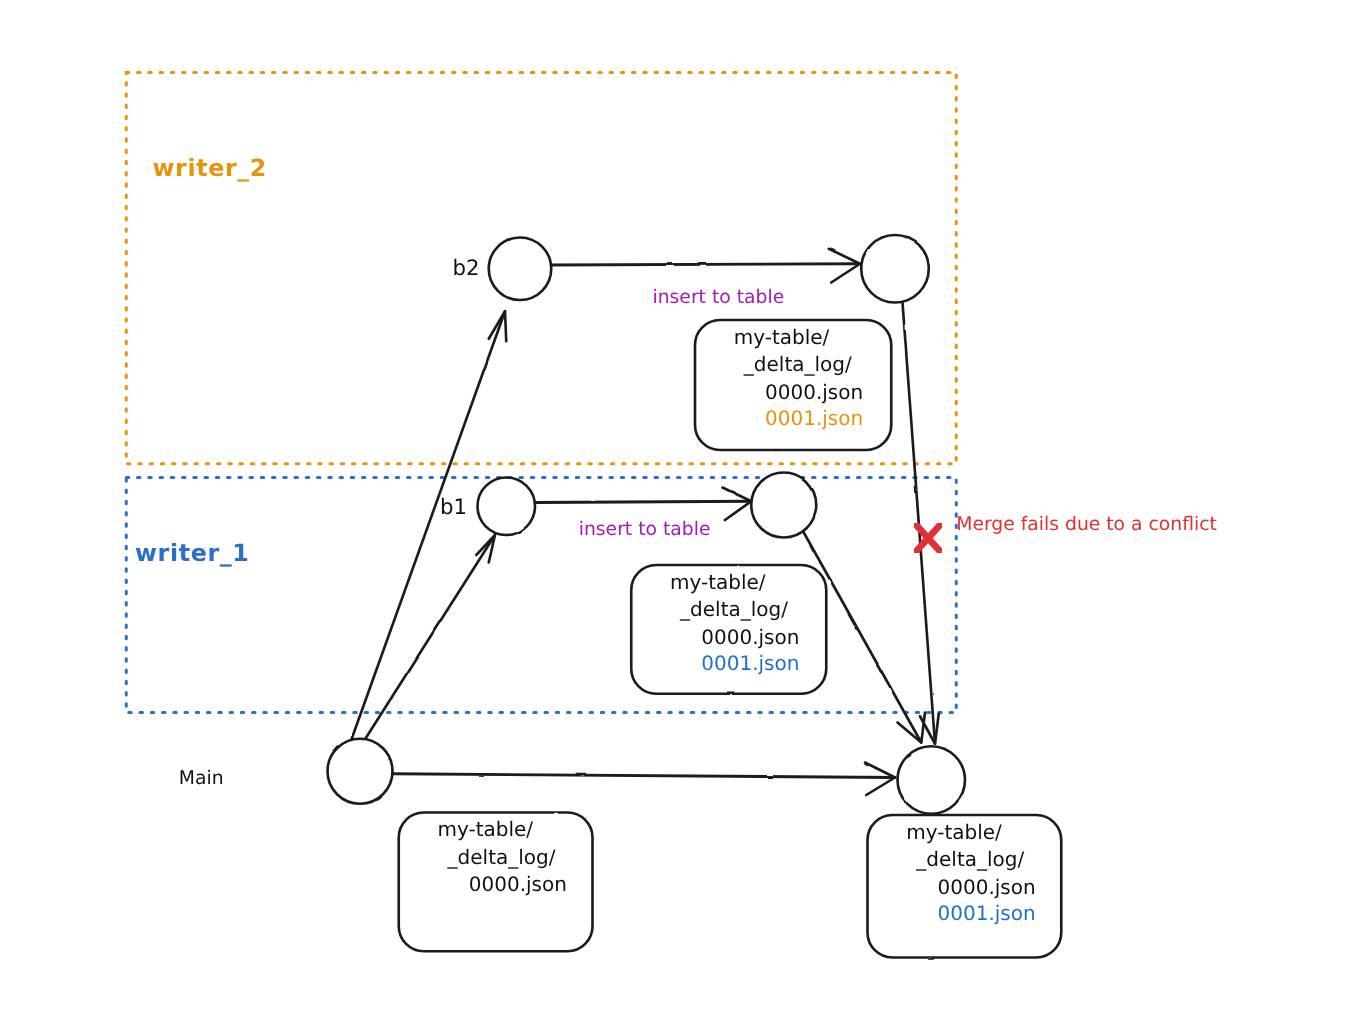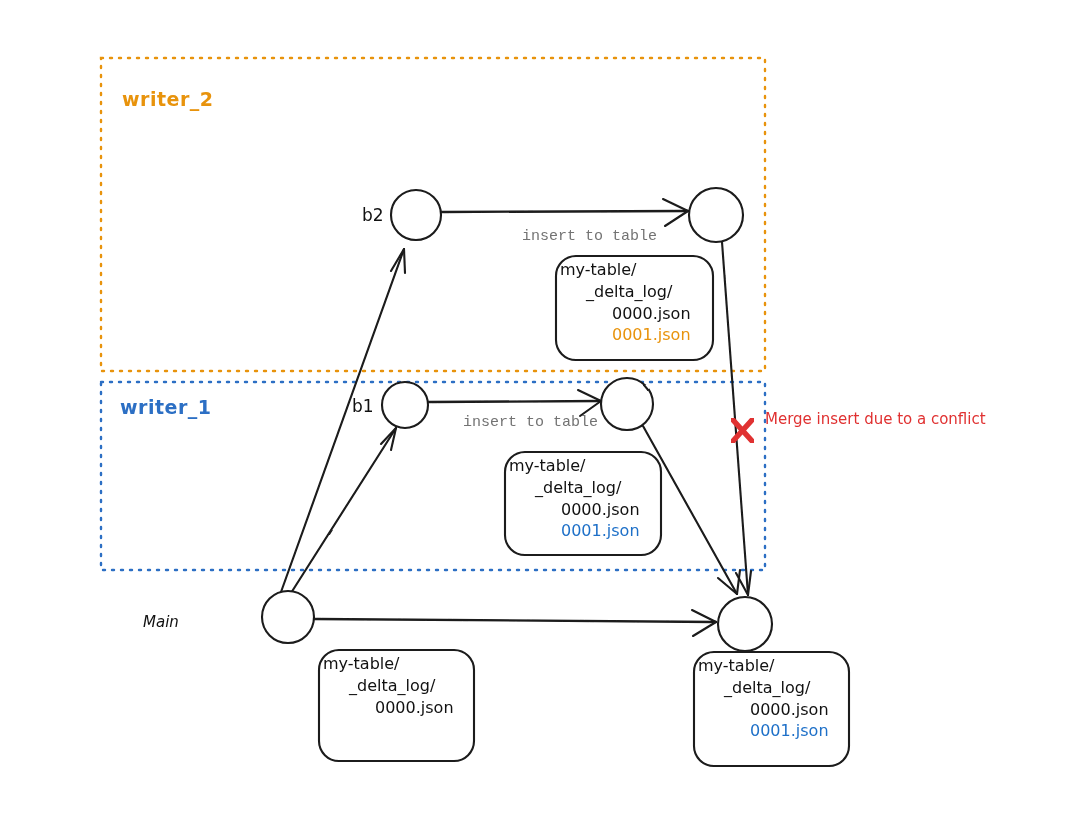--- a/index.html
+++ b/index.html
@@ -28,56 +28,56 @@
   .hand-text {
     position: absolute;
     font-family: "DejaVu Sans", sans-serif;
     white-space: pre;
     color: #1a1a1a;
   }
   .lane-label {
     font-size: 19px;
     font-weight: 600;
     letter-spacing: 0.5px;
+    margin-top: 36px;
   }
   .lane-label.writer2 { color: #E8930C; }
   .lane-label.writer1 { color: #2C6FC4; }
   .node-label {
     font-size: 17px;
     font-weight: 400;
     color: #111111;
   }
   .main-label {
     font-size: 15px;
     color: #111111;
-    font-style: italic;
   }
   .edge-label {
     font-size: 15px;
-    color: #737373;
-    font-family: Liberation Mono, monospace;
+    color: #a21caf;
   }
   .conflict-label {
     font-size: 15px;
     color: #E03131;
   }
   .file-line {
     font-size: 16px;
     color: #111111;
     line-height: 1.05;
   }
   .file-line.indent1 { padding-left: 26px; }
   .file-line.indent2 { padding-left: 52px; }
   .file-line.orange { color: #E8930C; }
   .file-line.blue   { color: #1E70C8; }
   .file-box-text {
     position: absolute;
     display: flex;
     flex-direction: column;
     gap: 5px;
+    align-items: center;
   }
 </style>
 </head>
 <body>
 
 <div id="canvas">
 
   <svg id="svg-layer" viewBox="0 0 1076 819">
     <defs>
       <filter id="rough" x="-5%" y="-5%" width="110%" height="110%">
@@ -139,33 +139,33 @@
     </g>
 
     <g stroke="#E03131" stroke-width="5.5" stroke-linecap="round" filter="url(#rough2)">
       <path d="M 733 420 L 752 441"></path>
       <path d="M 752 420 L 733 441"></path>
     </g>
   </svg>
 
   <div class="hand-text lane-label writer2" style="left:122px; top:88px;">writer_2</div>
 
-  <div class="hand-text lane-label writer1" style="left:120px; top:396px;">writer_1</div>
+  <div class="hand-text lane-label writer1" style="left:108px; top:396px;">writer_1</div>
 
   <div class="hand-text node-label" style="left:362px; top:205px;">b2</div>
 
   <div class="hand-text node-label" style="left:352px; top:396px;">b1</div>
 
   <div class="hand-text main-label" style="left:143px; top:613px;">Main</div>
 
   <div class="hand-text edge-label" style="left:522px; top:228px;">insert to table</div>
 
   <div class="hand-text edge-label" style="left:463px; top:414px;">insert to table</div>
 
-  <div class="hand-text conflict-label" style="left:765px; top:410px;">Merge insert due to a conflict</div>
+  <div class="hand-text conflict-label" style="left:765px; top:410px;">Merge fails due to a conflict</div>
 
   <div class="file-box-text" style="left:560px; top:262px;">
       <div class="file-line">my-table/</div>
       <div class="file-line indent1">_delta_log/</div>
       <div class="file-line indent2">0000.json</div>
       <div class="file-line indent2 orange">0001.json</div>
     </div>
 
   <div class="file-box-text" style="left:509px; top:458px;">
       <div class="file-line">my-table/</div>

